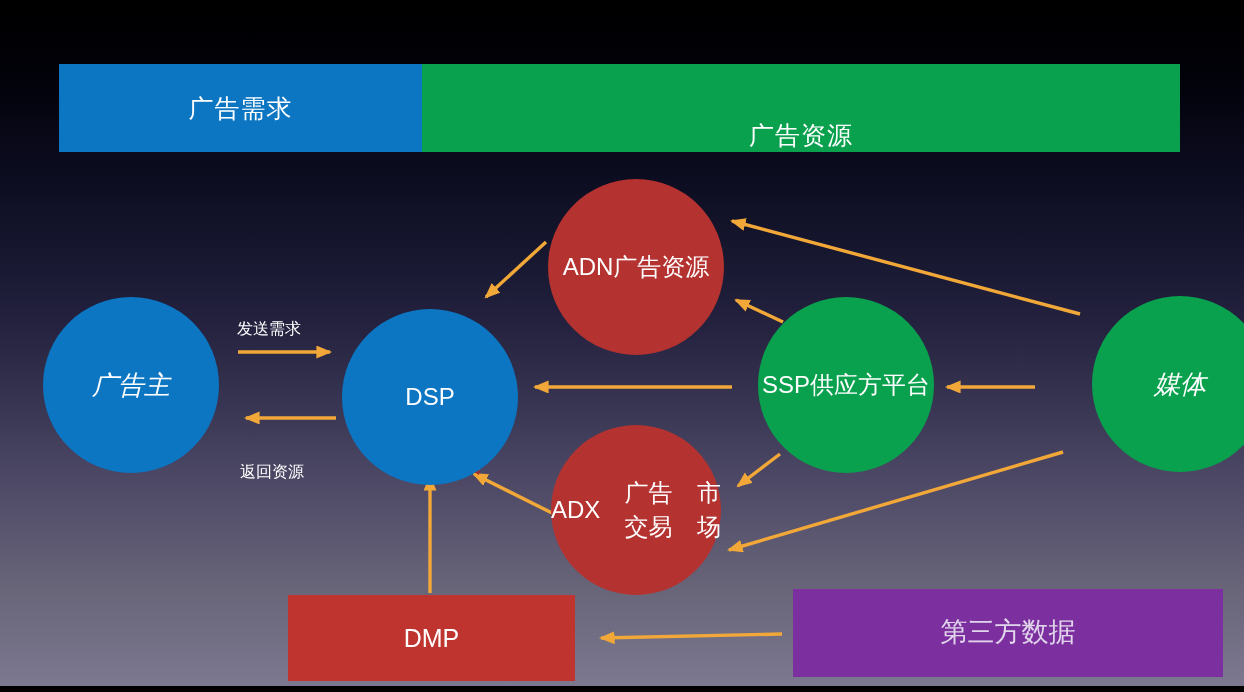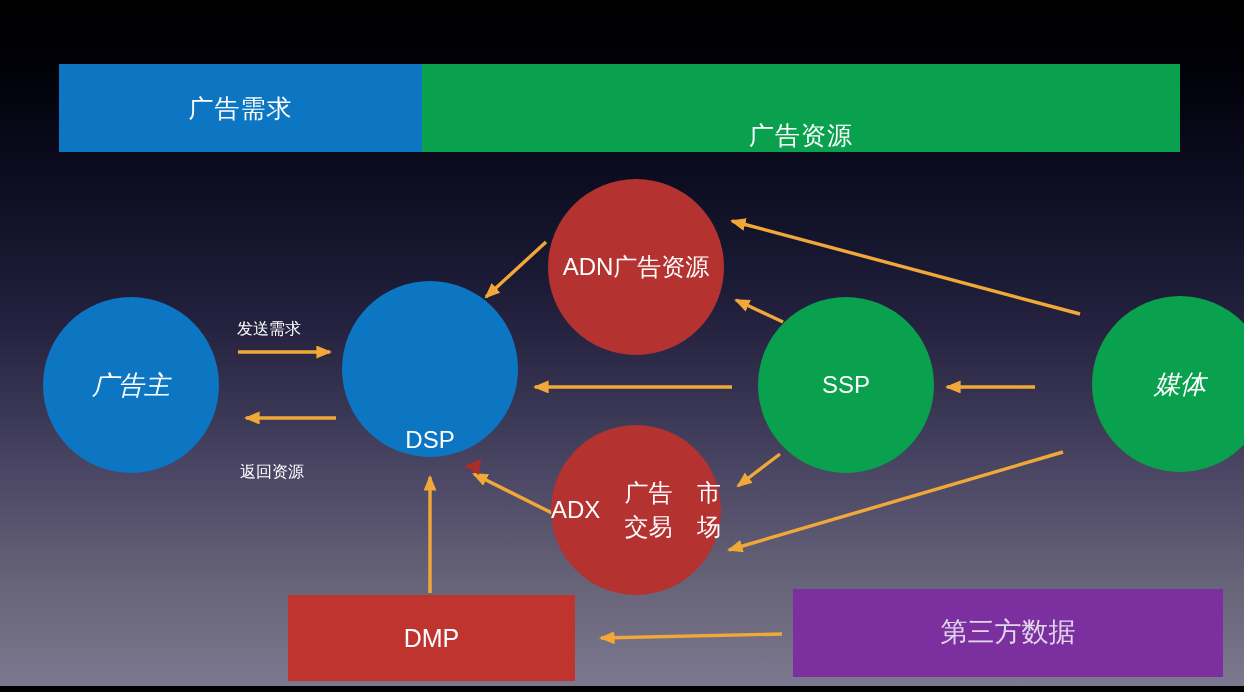--- a/index.html
+++ b/index.html
@@ -64,31 +64,32 @@
     <polygon points="464,466 481,459 479,475" fill="#a92d28"></polygon>
   </svg>
 
   <div class="arrow-label lbl-send">发送需求</div>
   <div class="arrow-label lbl-return">返回资源</div>
 
   <div class="circle c-blue single" style="left:43px;top:297px;width:176px;height:176px;">
     <span>广告主</span>
   </div>
 
-  <div class="circle c-blue" style="left:342px;top:281px;width:176px;height:176px;align-items:flex-end;">
+  <div class="circle c-blue" style="left:342px;top:309px;width:176px;height:176px;">
     <span>DSP</span>
   </div>
 
   <div class="circle c-red" style="left:548px;top:179px;width:176px;height:176px;">
     <span>ADN</span>
     <span>广告资源</span>
   </div>
 
   <div class="circle c-green" style="left:758px;top:297px;width:176px;height:176px;">
     <span>SSP</span>
+    <span>供应方平台</span>
   </div>
 
   <div class="circle c-green single" style="left:1092px;top:296px;width:176px;height:176px;">
     <span>媒体</span>
   </div>
 
   <div class="circle c-red" style="left:551px;top:425px;width:170px;height:170px;gap:24px;">
     <span>ADX</span>
     <span>广告交易</span>
     <span>市场</span>

